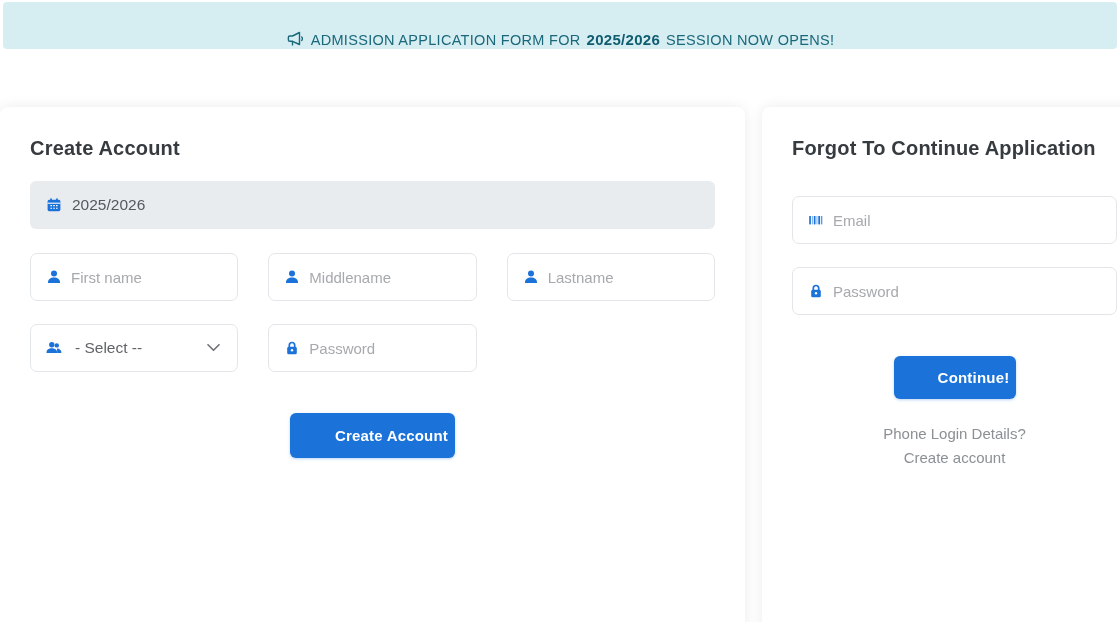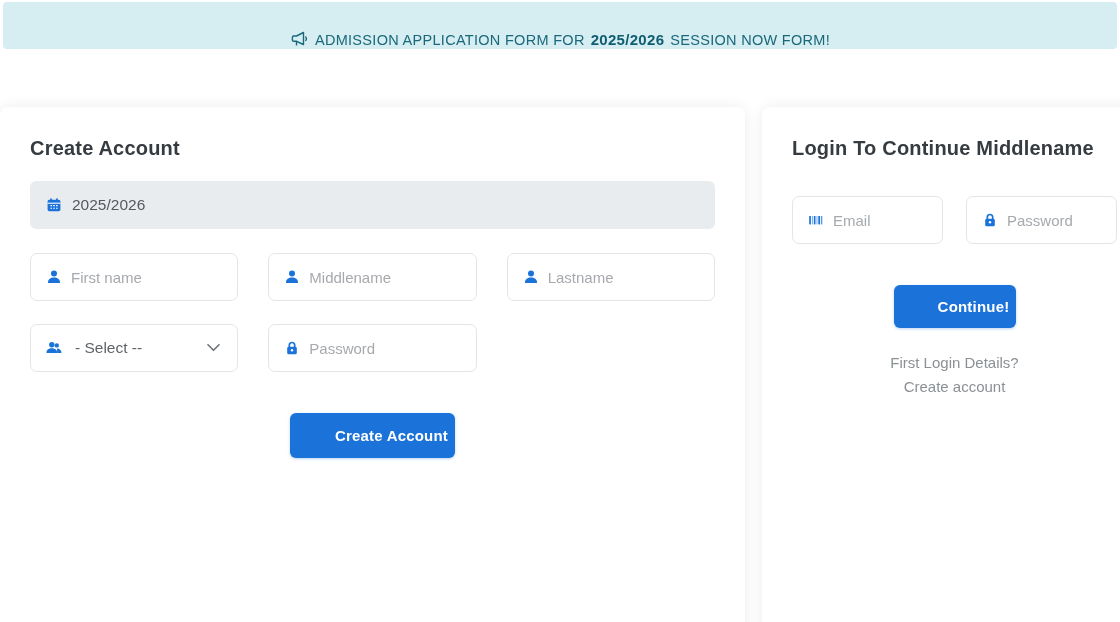--- a/index.html
+++ b/index.html
@@ -128,21 +128,21 @@
     font-size: 15px;
     letter-spacing: .2px;
     cursor: pointer;
     box-shadow: 0 1px 3px rgba(27,114,216,.3);
     padding-left: 38px;
   }
   .btn-create { margin-top: 41px; width: 165px; height: 45px; }
   .btn-continue { margin-top: 41px; width: 122px; height: 43px; }
 
   
-  .login-fields { margin-top: 36px; display: flex; flex-direction: row; gap: 23px; }
+  .login-fields { margin-top: 36px; display: flex; flex-direction: column; gap: 23px; }
   .login-links {
     margin-top: 23px;
     text-align: center;
     font-size: 15px;
     color: #8b9095;
     line-height: 24px;
   }
   .login-links a {
     color: #8b9095;
     text-decoration: none;
@@ -201,21 +201,21 @@
   <span class="banner-inner">
     <svg class="megaphone" viewBox="0 0 19 17">
       <g fill="none" stroke="#19697a" stroke-width="1.4" stroke-linejoin="round" stroke-linecap="round">
         <path d="M13.5 1.5v12l-7-3.2H3.6c-.7 0-1.2-.5-1.2-1.2V6.2c0-.7.5-1.2 1.2-1.2h2.9l7-3.5z"></path>
         <path d="M6.5 10.5v3.4"></path>
         <path d="M15.7 6c.9.8.9 2.6 0 3.4"></path>
       </g>
     </svg>
     <span>ADMISSION APPLICATION FORM FOR</span>
     <span class="session-bold">2025/2026</span>
-    <span>SESSION NOW FORM!</span>
+    <span>SESSION NOW OPENS!</span>
   </span>
 </div>
 
 <section class="card card-left">
   <h2 class="card-title">Create Account</h2>
 
   <div class="session-field">
     <span class="field-icon" style="position:static;transform:none">
       <svg viewBox="0 0 16 16" class="icon-blue">
           <use href="#ic-calendar"></use>
@@ -278,21 +278,21 @@
 
 
   </div>
 
   <div class="btn-row">
     <button class="btn btn-create">Create Account</button>
   </div>
 </section>
 
 <section class="card card-right">
-  <h2 class="card-title">Login To Continue Middlename</h2>
+  <h2 class="card-title">Forgot To Continue Application</h2>
 
   <div class="login-fields">
     <div class="field">
       <span class="field-icon">
         <svg viewBox="0 0 16 16" class="icon-blue">
             <use href="#ic-barcode"></use>
           </svg>
       </span>
       <input type="email" placeholder="Email" style="">
     </div>
@@ -305,16 +305,16 @@
       </span>
       <input type="password" placeholder="Password" style="">
     </div>
   </div>
 
   <div class="btn-row">
     <button class="btn btn-continue">Continue!</button>
   </div>
 
   <div class="login-links">
-    <a>First Login Details?</a>
+    <a>Phone Login Details?</a>
     <a>Create account</a>
   </div>
 </section>
 
 </body></html>

